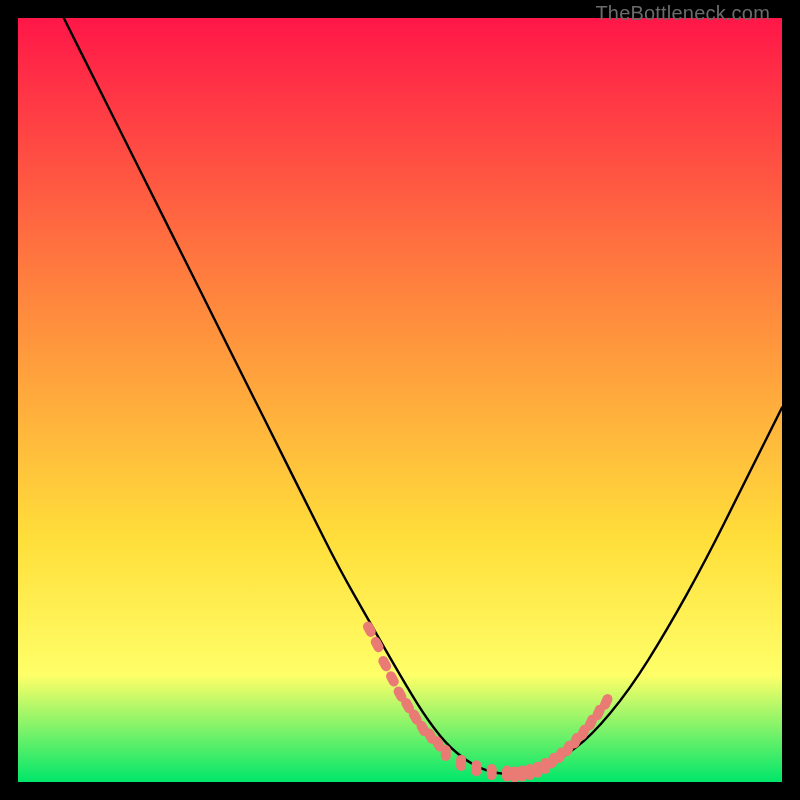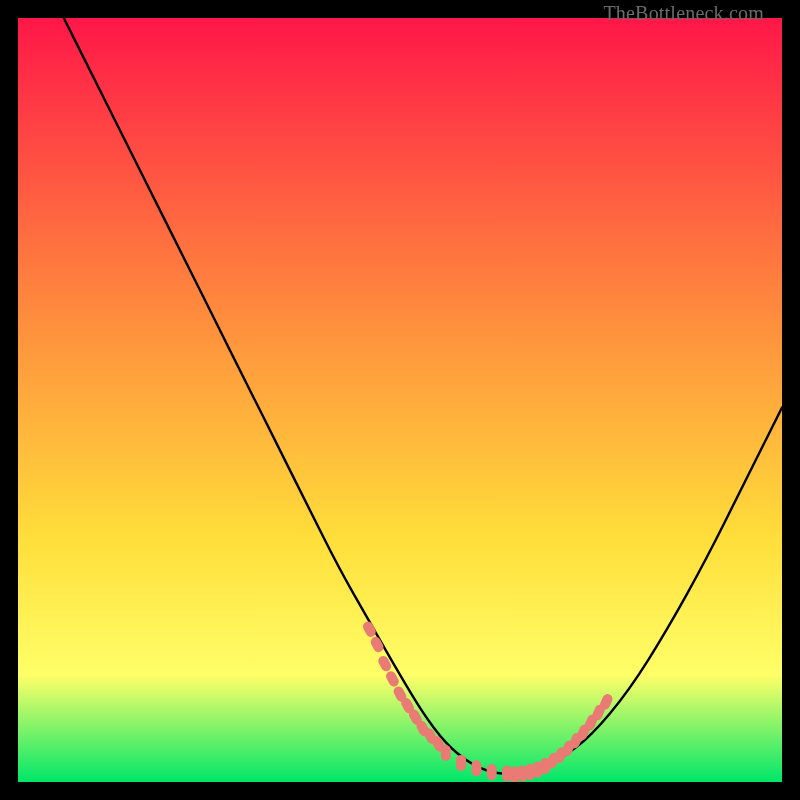--- a/index.html
+++ b/index.html
@@ -22,27 +22,26 @@
   .plot {
     position: absolute;
     left: 0;
     top: 0;
     width: 764px;
     height: 764px;
   }
   .watermark {
     position: absolute;
     top: 2px;
-    right: 36px;
+    right: 30px;
     color: #6b6b6b;
     font-size: 20px;
     font-weight: 500;
     letter-spacing: 0.2px;
     user-select: none;
-    font-family: Liberation Serif, serif;
   }
 </style>
 </head>
 <body>
 
 <div class="frame">
   <svg class="plot" viewBox="0 0 764 764" preserveAspectRatio="none">
     <defs>
       <linearGradient id="bg-grad" x1="0" y1="0" x2="0" y2="1">
         <stop id="g0" offset="0%" stop-color="#ff1748"></stop>

